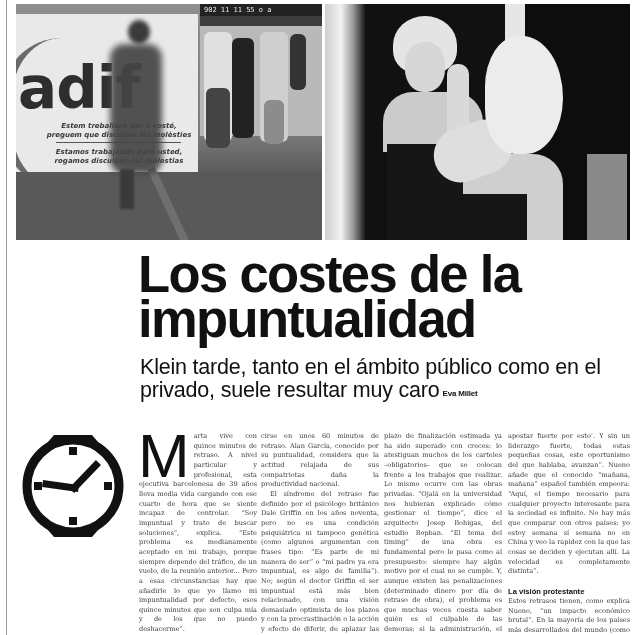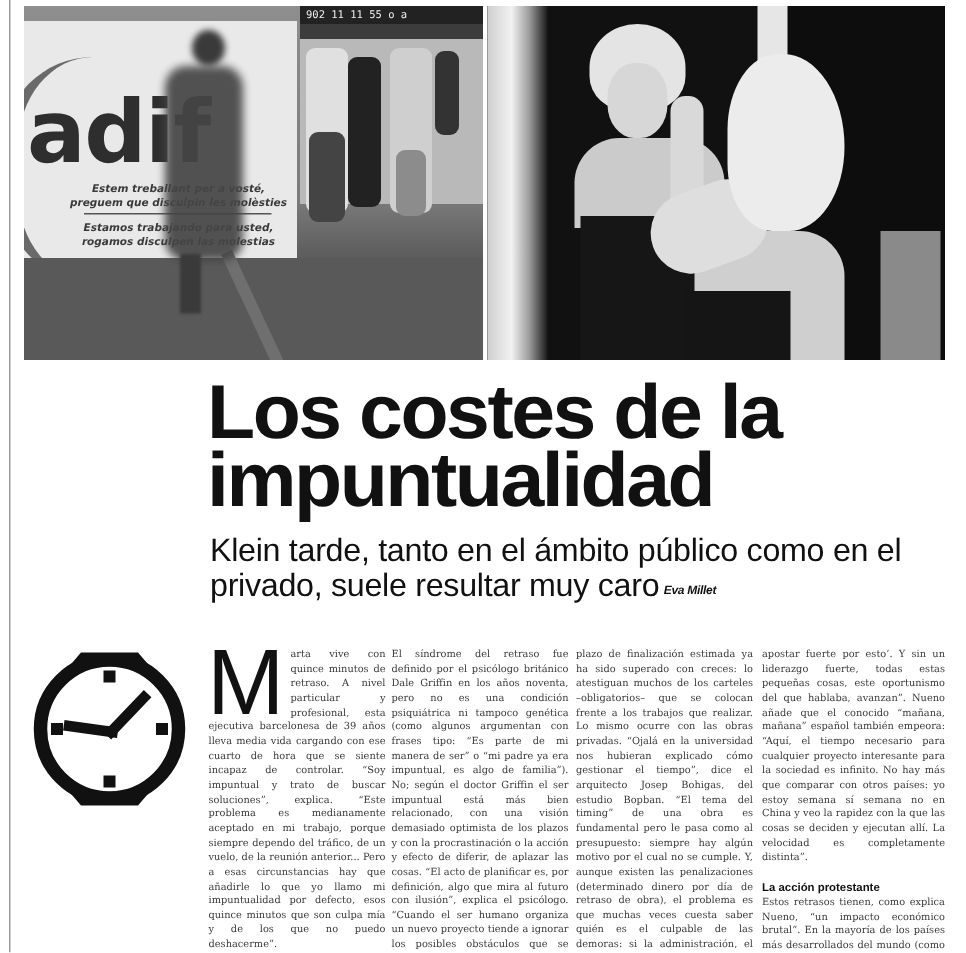--- a/index.html
+++ b/index.html
@@ -48,21 +48,21 @@
   .m-arm { position:absolute; left:84px; top:60px; width:22px; height:100px; background:#d9d9d9; border-radius:10px; }
   .r-hair { position:absolute; left:160px; top:32px; width:78px; height:118px; border-radius:45% 55% 50% 40%; background:#ececec; }
   .r-arm { position:absolute; left:108px; top:120px; width:80px; height:54px; background:#dedede; border-radius:30px; transform:rotate(-20deg); }
   .r-back { position:absolute; left:138px; top:150px; width:100px; height:86px; background:#cfcfcf; border-radius:30px 30px 0 0; }
   .r-dress { position:absolute; left:132px; top:190px; width:70px; height:46px; background:#151515; }
   .r-side { position:absolute; left:262px; top:150px; width:40px; height:86px; background:#8a8a8a; }
 
   
   .headline { position:absolute; left:138px; top:252px; width:500px; font-family:"Liberation Sans", sans-serif; font-weight:bold; font-size:51px; line-height:45px; color:#111; letter-spacing:-1.6px; transform:scaleX(1.03); transform-origin:left top; }
   .deck { position:absolute; left:140px; top:356px; width:500px; font-family:"Liberation Sans", sans-serif; font-size:21.5px; line-height:23px; color:#111; letter-spacing:-0.2px; }
-  .byline { font-family:"Liberation Sans", sans-serif; font-weight:bold; font-size:8px; color:#111; margin-left:3px; vertical-align:1px;font-style:italic; }
+  .byline { font-family:"Liberation Sans", sans-serif; font-weight:bold; font-size:8px; color:#111; margin-left:3px; vertical-align:1px; }
 
   
   .clock-icon { position:absolute; left:14px; top:427px; width:118px; height:118px; }
 
   
   .col { position:absolute; top:432px; width:118px; font-family:"DejaVu Serif", serif; font-size:6.55px; line-height:9.65px; color:#3a3a3a; text-align:justify; hyphens:auto; }
   .col p { text-indent:0; }
   .col p + p { text-indent:9px; }
   .c1 { left:139px; }
   .c2 { left:261px; }
@@ -138,25 +138,26 @@
   <line x1="32" y1="57" x2="61" y2="61" stroke="#111" stroke-width="7" stroke-linecap="square"></line>
   <line x1="60" y1="61" x2="82" y2="38" stroke="#111" stroke-width="7" stroke-linecap="square"></line>
 </svg>
 
 <div class="col c1">
   <p class="noindent"><span class="dropcap">M</span><span>arta vive con quince minutos de retraso. A nivel particular y profesional, esta ejecutiva barcelonesa de 39 años lleva media vida cargando con ese cuarto de hora que se siente incapaz de controlar. “Soy impuntual y trato de buscar soluciones”, explica. “Este problema es medianamente aceptado en mi trabajo, porque siempre dependo del tráfico, de un vuelo, de la reunión anterior... Pero a esas circunstancias hay que añadirle lo que yo llamo mi impuntualidad por defecto, esos quince minutos que son culpa mía y de los que no puedo deshacerme”.</span></p>
   <p>Marta ha probado varias cosas: despertarse antes, salir de casa antes e, incluso, adelantarse el reloj (hasta 40 minutos) y, aunque cree que esto último le funcionó algo, “al final llevaba tal lío con la hora y me pegaba unos sustos tan grandes que lo he dejado estar. Sigo con mis quince minutos”, re-</p>
 </div>
 
 <div class="col c2">
+  <p class="noindent">cirse en unos 60 minutos de retraso. Alan García, conocido por su puntualidad, considera que la actitud relajada de sus compatriotas daña la productividad nacional.</p>
   <p>El síndrome del retraso fue definido por el psicólogo británico Dale Griffin en los años noventa, pero no es una condición psiquiátrica ni tampoco genética (como algunos argumentan con frases tipo: “Es parte de mi manera de ser” o “mi padre ya era impuntual, es algo de familia”). No; según el doctor Griffin el ser impuntual está más bien relacionado, con una visión demasiado optimista de los plazos y con la procrastinación o la acción y efecto de diferir, de aplazar las cosas. “El acto de planificar es, por definición, algo que mira al futuro con ilusión”, explica el psicólogo. “Cuando el ser humano organiza un nuevo proyecto tiende a ignorar los posibles obstáculos que se pueden presentar. Realiza una planificación espejismo y</p>
 </div>
 
 <div class="col c3">
   <p class="noindent">plazo de finalización estimada ya ha sido superado con creces: lo atestiguan muchos de los carteles –obligatorios– que se colocan frente a los trabajos que realizar. Lo mismo ocurre con las obras privadas. “Ojalá en la universidad nos hubieran explicado cómo gestionar el tiempo”, dice el arquitecto Josep Bohigas, del estudio Bopban. “El tema del timing” de una obra es fundamental pero le pasa como al presupuesto: siempre hay algún motivo por el cual no se cumple. Y, aunque existen las penalizaciones (determinado dinero por día de retraso de obra), el problema es que muchas veces cuesta saber quién es el culpable de las demoras: si la administración, el constructor, el arquitecto o el cliente, que ha querido cambiar algo a última hora”.</p>
 
 </div>
 
 <div class="col c4">
   <p class="noindent">apostar fuerte por esto’. Y sin un liderazgo fuerte, todas estas pequeñas cosas, este oportunismo del que hablaba, avanzan”. Nueno añade que el conocido “mañana, mañana” español también empeora: “Aquí, el tiempo necesario para cualquier proyecto interesante para la sociedad es infinito. No hay más que comparar con otros países: yo estoy semana sí semana no en China y veo la rapidez con la que las cosas se deciden y ejecutan allí. La velocidad es completamente distinta”.</p>
-  <div class="subhead">La acción protestante</div>
+  <div class="subhead">La visión protestante</div>
   <p class="noindent">Estos retrasos tienen, como explica Nueno, “un impacto económico brutal”. En la mayoría de los países más desarrollados del mundo (como Estados Unidos y el norte de Europa) la puntualidad es importantísima. Aseguran expertos como el autor alemán Stefan Klein, autor de un libro sobre el manejo del tiempo, que esta puntuali-</p>
 </div>
 
 </body></html>

